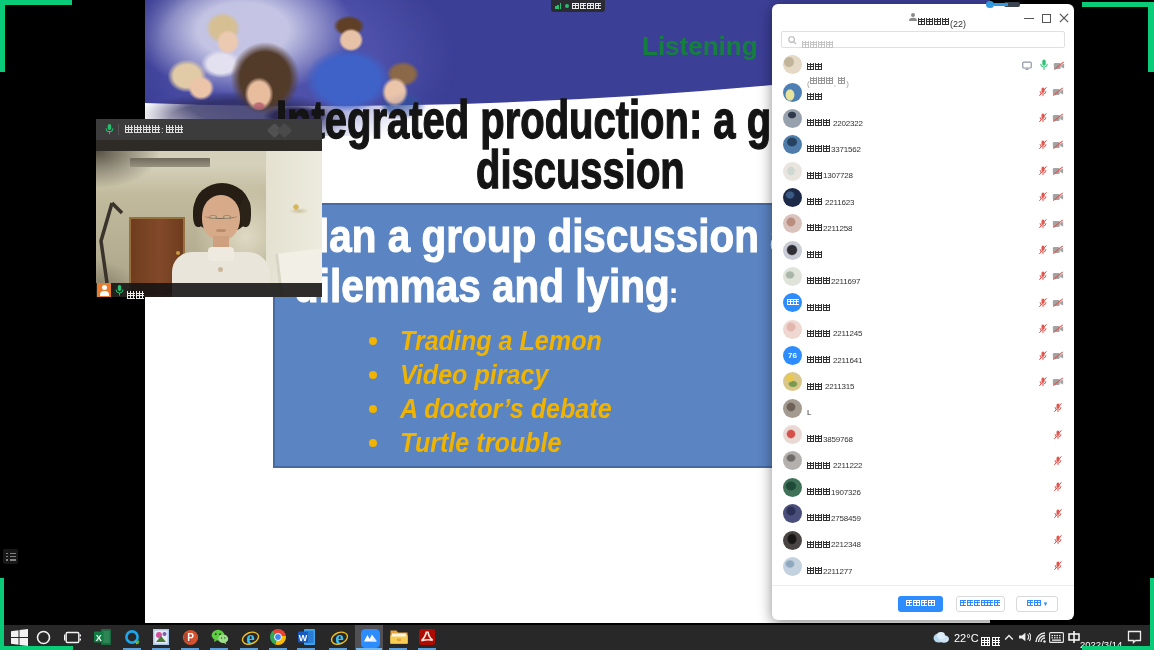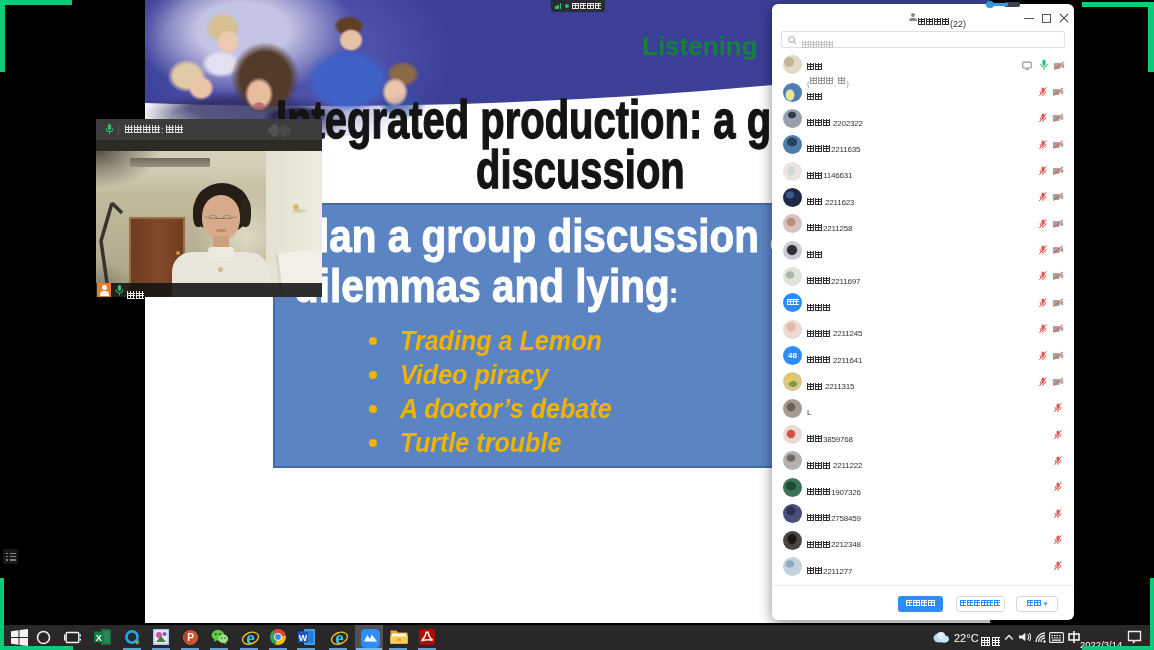--- a/index.html
+++ b/index.html
@@ -193,34 +193,34 @@
     <path d="M2.4,5.4 a3.6,3.6 0 0 0 7.2,0" stroke="#e0564f" stroke-width="1.1" fill="none"></path>
     <line x1="6" y1="9.2" x2="6" y2="11.4" stroke="#e0564f" stroke-width="1.1"></line>
     <line x1="1.6" y1="11.2" x2="10.2" y2="0.8" stroke="#e0564f" stroke-width="1.2"></line>
     </svg>
     <svg class="abs" style="left:280px;top:109.35px" width="12" height="10" viewBox="0 0 14 11">
     <rect x="1" y="2" width="8" height="7" rx="1.4" fill="#a3a3a3"></rect>
     <path d="M9.5,4.4 L13,2.6 V8.4 L9.5,6.6 Z" fill="#a3a3a3"></path>
     <line x1="1.5" y1="9.8" x2="12.5" y2="0.6" stroke="#e0564f" stroke-width="1.2"></line>
     </svg>
     <div class="abs" style="left:11px;top:131.2px;width:19px;height:19px;border-radius:50%;background:radial-gradient(8px 7px at 9px 7px,#27425f 0 55%,transparent 70%),radial-gradient(circle,#4e7cab 0 70%,#39689a 100%)"></div>
-    <div class="abs" style="left:35px;top:136.2px;white-space:nowrap"><i class="cj" style="width:7px;height:7px;margin-right:1px;color:#333;opacity:1.0"></i><i class="cj" style="width:7px;height:7px;margin-right:1px;color:#333;opacity:1.0"></i><i class="cj" style="width:7px;height:7px;margin-right:1px;color:#333;opacity:1.0"></i><span class="asc">2211635</span></div>
+    <div class="abs" style="left:35px;top:136.2px;white-space:nowrap"><i class="cj" style="width:7px;height:7px;margin-right:1px;color:#333;opacity:1.0"></i><i class="cj" style="width:7px;height:7px;margin-right:1px;color:#333;opacity:1.0"></i><i class="cj" style="width:7px;height:7px;margin-right:1px;color:#333;opacity:1.0"></i><span class="asc">3371562</span></div>
     <svg class="abs" style="left:266px;top:134.7px" width="10" height="12" viewBox="0 0 12 13">
     <rect x="4.2" y="1" width="3.6" height="6.4" rx="1.8" fill="#e0564f"></rect>
     <path d="M2.4,5.4 a3.6,3.6 0 0 0 7.2,0" stroke="#e0564f" stroke-width="1.1" fill="none"></path>
     <line x1="6" y1="9.2" x2="6" y2="11.4" stroke="#e0564f" stroke-width="1.1"></line>
     <line x1="1.6" y1="11.2" x2="10.2" y2="0.8" stroke="#e0564f" stroke-width="1.2"></line>
     </svg>
     <svg class="abs" style="left:280px;top:135.7px" width="12" height="10" viewBox="0 0 14 11">
     <rect x="1" y="2" width="8" height="7" rx="1.4" fill="#a3a3a3"></rect>
     <path d="M9.5,4.4 L13,2.6 V8.4 L9.5,6.6 Z" fill="#a3a3a3"></path>
     <line x1="1.5" y1="9.8" x2="12.5" y2="0.6" stroke="#e0564f" stroke-width="1.2"></line>
     </svg>
     <div class="abs" style="left:11px;top:157.5px;width:19px;height:19px;border-radius:50%;background:radial-gradient(6px 7px at 8px 9px,#cfd8d2 0 55%,transparent 70%),radial-gradient(circle,#e9e5de 0 70%,#d9d5cc 100%)"></div>
-    <div class="abs" style="left:35px;top:162.5px;white-space:nowrap"><i class="cj" style="width:7px;height:7px;margin-right:1px;color:#333;opacity:1.0"></i><i class="cj" style="width:7px;height:7px;margin-right:1px;color:#333;opacity:1.0"></i><span class="asc">1146631</span></div>
+    <div class="abs" style="left:35px;top:162.5px;white-space:nowrap"><i class="cj" style="width:7px;height:7px;margin-right:1px;color:#333;opacity:1.0"></i><i class="cj" style="width:7px;height:7px;margin-right:1px;color:#333;opacity:1.0"></i><span class="asc">1307728</span></div>
     <svg class="abs" style="left:266px;top:161.04999999999998px" width="10" height="12" viewBox="0 0 12 13">
     <rect x="4.2" y="1" width="3.6" height="6.4" rx="1.8" fill="#e0564f"></rect>
     <path d="M2.4,5.4 a3.6,3.6 0 0 0 7.2,0" stroke="#e0564f" stroke-width="1.1" fill="none"></path>
     <line x1="6" y1="9.2" x2="6" y2="11.4" stroke="#e0564f" stroke-width="1.1"></line>
     <line x1="1.6" y1="11.2" x2="10.2" y2="0.8" stroke="#e0564f" stroke-width="1.2"></line>
     </svg>
     <svg class="abs" style="left:280px;top:162.04999999999998px" width="12" height="10" viewBox="0 0 14 11">
     <rect x="1" y="2" width="8" height="7" rx="1.4" fill="#a3a3a3"></rect>
     <path d="M9.5,4.4 L13,2.6 V8.4 L9.5,6.6 Z" fill="#a3a3a3"></path>
     <line x1="1.5" y1="9.8" x2="12.5" y2="0.6" stroke="#e0564f" stroke-width="1.2"></line>
@@ -300,21 +300,21 @@
     <path d="M2.4,5.4 a3.6,3.6 0 0 0 7.2,0" stroke="#e0564f" stroke-width="1.1" fill="none"></path>
     <line x1="6" y1="9.2" x2="6" y2="11.4" stroke="#e0564f" stroke-width="1.1"></line>
     <line x1="1.6" y1="11.2" x2="10.2" y2="0.8" stroke="#e0564f" stroke-width="1.2"></line>
     </svg>
     <svg class="abs" style="left:280px;top:320.15000000000003px" width="12" height="10" viewBox="0 0 14 11">
     <rect x="1" y="2" width="8" height="7" rx="1.4" fill="#a3a3a3"></rect>
     <path d="M9.5,4.4 L13,2.6 V8.4 L9.5,6.6 Z" fill="#a3a3a3"></path>
     <line x1="1.5" y1="9.8" x2="12.5" y2="0.6" stroke="#e0564f" stroke-width="1.2"></line>
     </svg>
     <div class="abs" style="left:11px;top:342.0px;width:19px;height:19px;border-radius:50%;background:#2d8cff;display:flex;align-items:center;justify-content:center">
-      <span style="font-size:8px;color:#fff;font-weight:700">48</span>
+      <span style="font-size:8px;color:#fff;font-weight:700">76</span>
     </div>
     <div class="abs" style="left:35px;top:347.0px;white-space:nowrap"><i class="cj" style="width:7px;height:7px;margin-right:1px;color:#333;opacity:1.0"></i><i class="cj" style="width:7px;height:7px;margin-right:1px;color:#333;opacity:1.0"></i><i class="cj" style="width:7px;height:7px;margin-right:1px;color:#333;opacity:1.0"></i><span class="asc"> 2211641</span></div>
     <svg class="abs" style="left:266px;top:345.50000000000006px" width="10" height="12" viewBox="0 0 12 13">
     <rect x="4.2" y="1" width="3.6" height="6.4" rx="1.8" fill="#e0564f"></rect>
     <path d="M2.4,5.4 a3.6,3.6 0 0 0 7.2,0" stroke="#e0564f" stroke-width="1.1" fill="none"></path>
     <line x1="6" y1="9.2" x2="6" y2="11.4" stroke="#e0564f" stroke-width="1.1"></line>
     <line x1="1.6" y1="11.2" x2="10.2" y2="0.8" stroke="#e0564f" stroke-width="1.2"></line>
     </svg>
     <svg class="abs" style="left:280px;top:346.50000000000006px" width="12" height="10" viewBox="0 0 14 11">
     <rect x="1" y="2" width="8" height="7" rx="1.4" fill="#a3a3a3"></rect>

